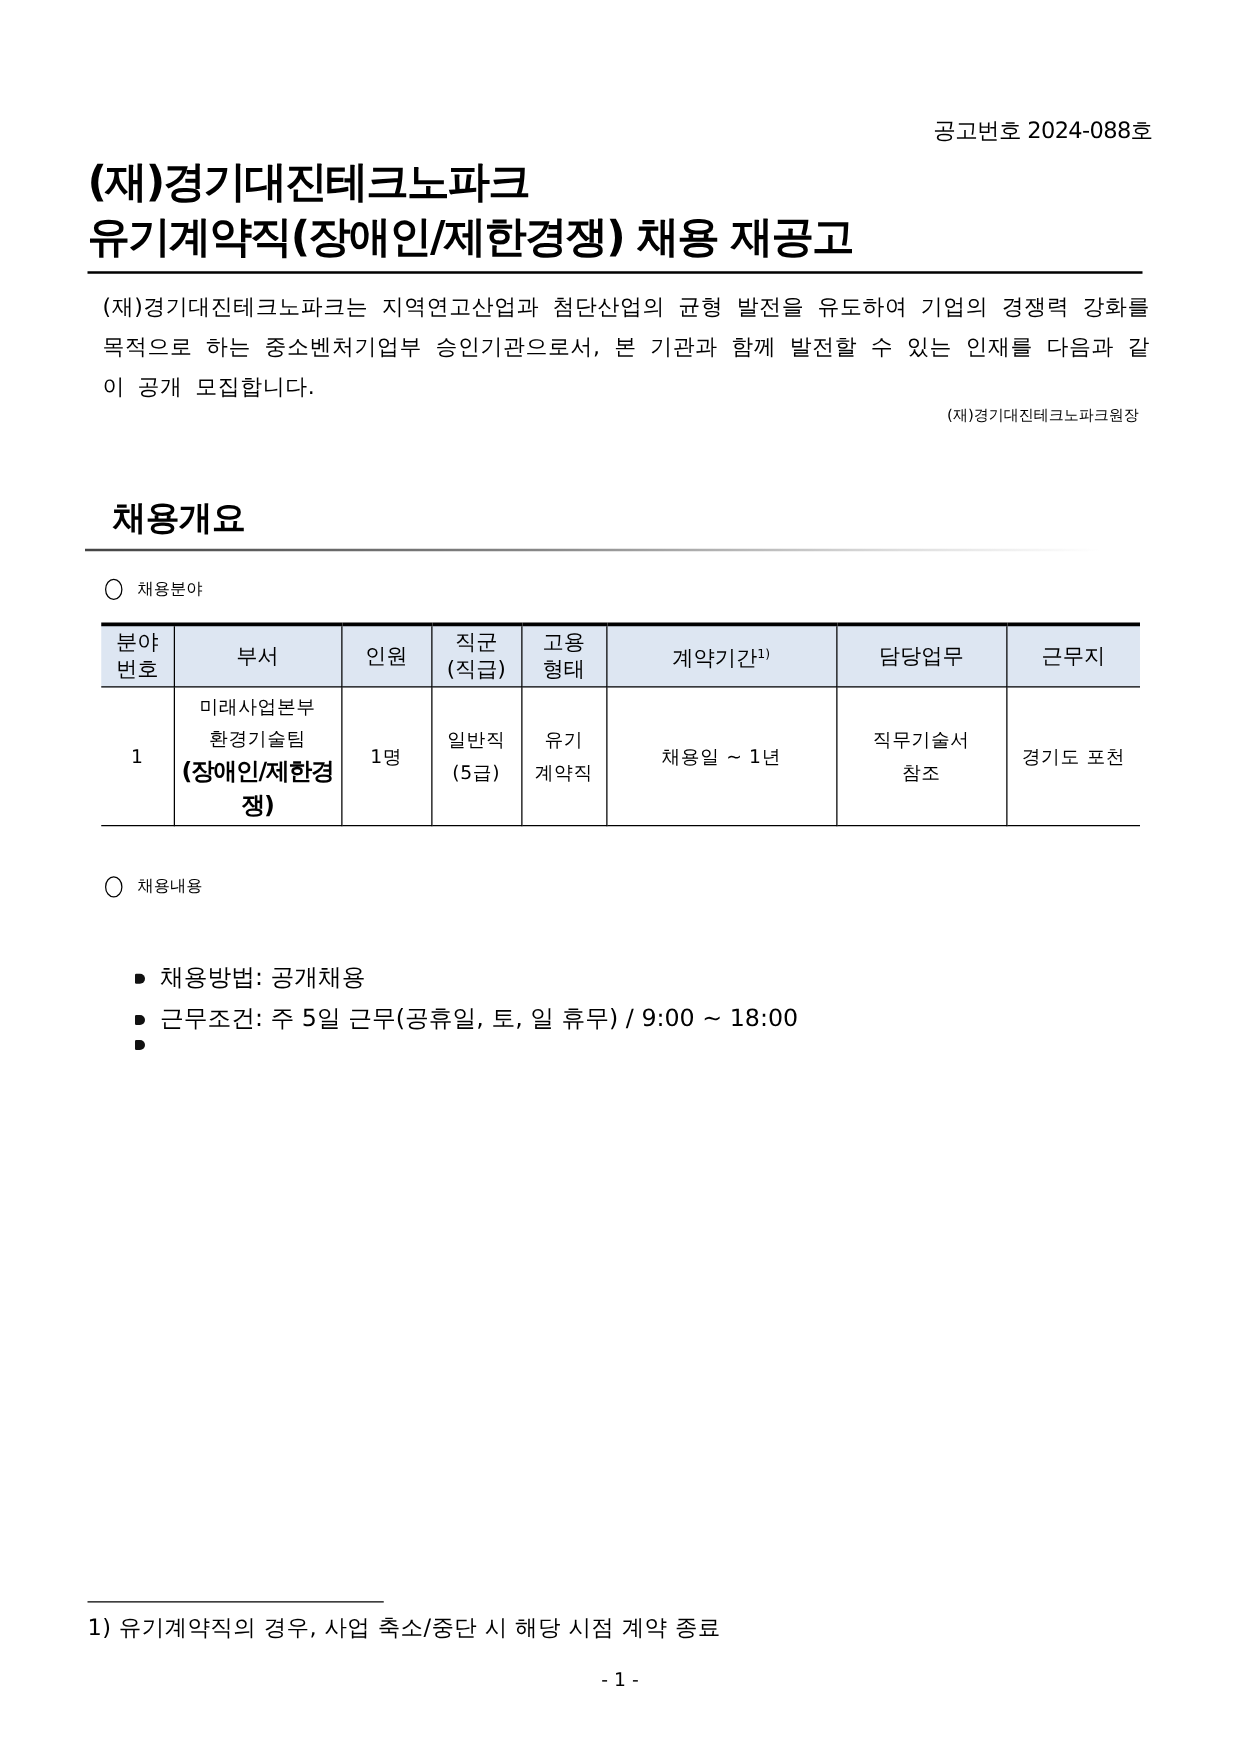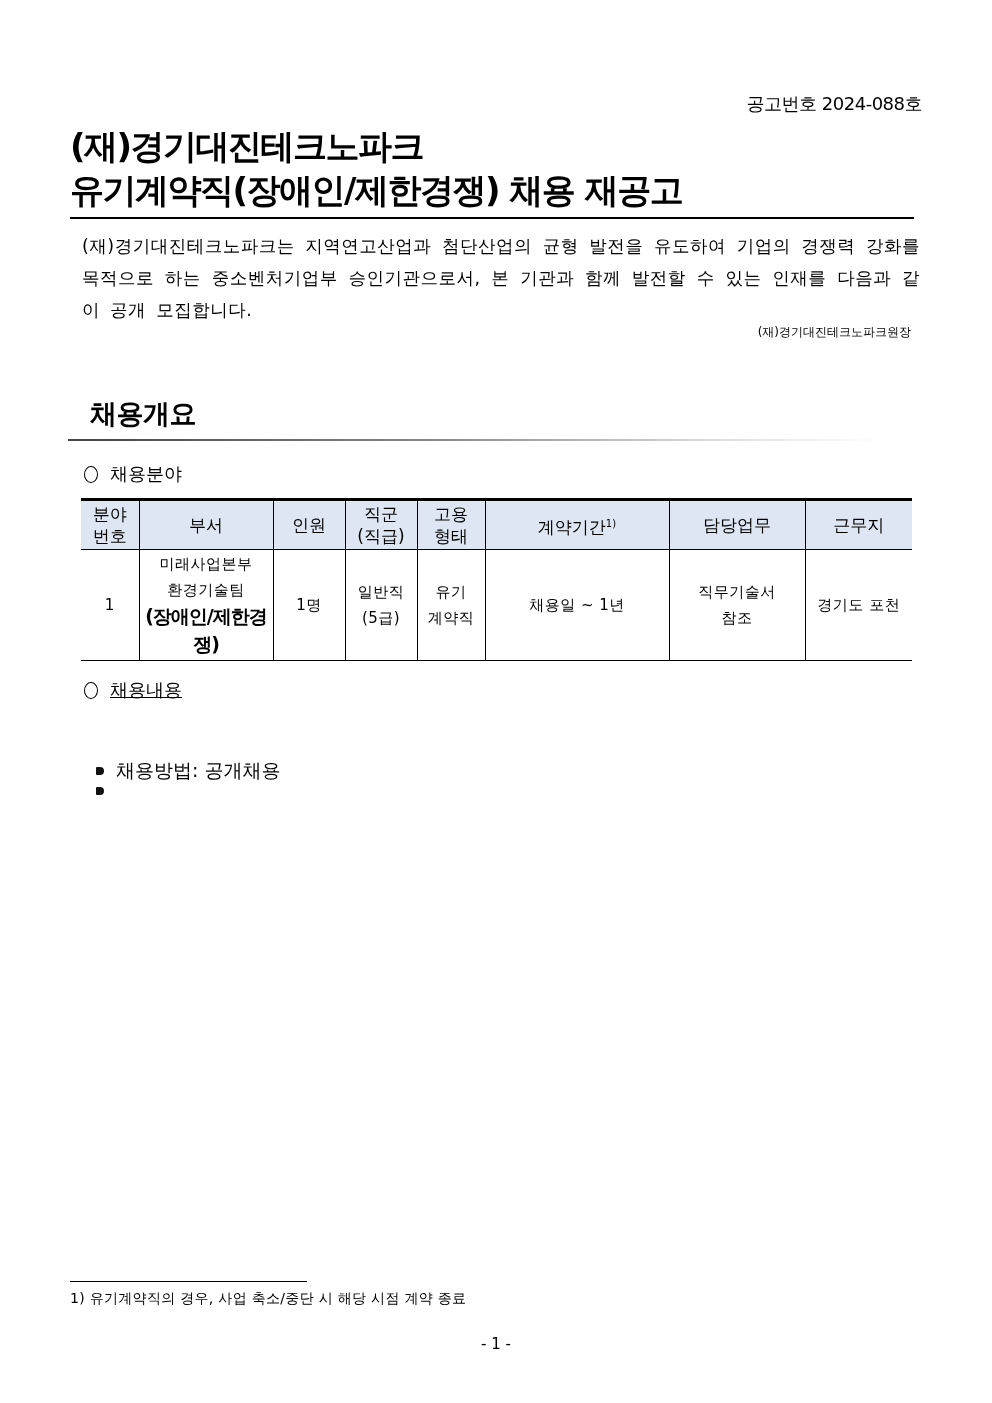--- a/index.html
+++ b/index.html
@@ -29,28 +29,28 @@
       position: absolute; right: 81px; top: 324px; font-size: 12px;
     }
     .section-title {
       position: absolute; left: 90px; top: 396px; font-size: 27px; font-weight: bold; letter-spacing: -0.5px; text-align: right;
     }
     .section-rule {
       position: absolute; left: 68px; top: 439px; width: 812px; height: 2px;
       background: linear-gradient(to right, #444 0%, #888 45%, #ddd 80%, #fff 100%);
     }
     .sub-heading {
-      position: absolute; left: 84px; font-size: 18px; display: flex; align-items: center;
+      position: absolute; left: 84px; font-size: 13px; display: flex; align-items: center;
     }
     .sub-heading .circle {
       display: inline-block; width: 14px; height: 17px; border: 1.6px solid #000;
       border-radius: 50%; margin-right: 12px; box-sizing: border-box;
     }
     .sub-heading.s1 { top: 462px; }
-    .sub-heading.s2 { top: 678px; text-decoration: underline; }
+    .sub-heading.s2 { top: 700px; }
 
     table.recruit {
       position: absolute; left: 81px; top: 498px; width: 831px;
       border-collapse: collapse; table-layout: fixed;
     }
     table.recruit th, table.recruit td {
       border-left: 1px solid #000; border-right: 1px solid #000;
       text-align: center; vertical-align: middle; padding: 0;
     }
     table.recruit tr > :first-child { border-left: none; }
@@ -60,33 +60,33 @@
       height: 48px; border-top: 3px solid #000; border-bottom: 1px solid #000;
     }
     table.recruit tbody td {
       font-size: 15px; line-height: 26px; height: 110px; border-bottom: 1px solid #000;
       letter-spacing: 0.5px;
     }
     table.recruit sup { font-size: 10px; vertical-align: 6px; }
     .bold-small { font-weight: bold; font-size: 19px; letter-spacing: -1px; }
 
     .bullets {
-      position: absolute; left: 92px; top: 750px; list-style: none; margin: 4px; padding: 0;
+      position: absolute; left: 92px; top: 750px; list-style: none; margin: 16px; padding: 0;
       font-size: 19px; line-height: 33px;
     }
     .bullets li { display: flex; align-items: center; }
     .bullets .bullet {
       display: inline-block; width: 8px; height: 8px; margin-right: 12px;
       background: #111; border-radius: 1px 4px 4px 1px;
     }
     .fn-rule {
       position: absolute; left: 70px; top: 1281px; width: 237px; border-top: 1px solid #000;
     }
     .footnote {
-      position: absolute; left: 70px; top: 1290px; font-size: 14px; letter-spacing: 0.3px;
+      position: absolute; left: 70px; top: 1290px; font-size: 18px; letter-spacing: 0.3px;
     }
     .page-no {
       position: absolute; left: 0; width: 992px; top: 1335px; text-align: center; font-size: 15px;
     }
   </style>
 </head>
 <body>
 
 <div class="notice-no">공고번호 2024-088호</div>
 <div class="title l1">(재)경기대진테크노파크</div>
@@ -150,18 +150,22 @@
   <span>채용내용</span>
 </div>
 
 <ul class="bullets">
   <li>
       <span class="bullet"></span>
       <span>채용방법: 공개채용</span>
     </li>
   <li>
       <span class="bullet"></span>
+      <span>근무조건: 주 5일 근무(공휴일, 토, 일 휴무) / 9:00 ~ 18:00</span>
+    </li>
+  <li>
+      <span class="bullet"></span>
     </li>
 </ul>
 
 <div class="fn-rule"></div>
 <div class="footnote">1) 유기계약직의 경우, 사업 축소/중단 시 해당 시점 계약 종료</div>
 <div class="page-no">- 1 -</div>
 
 </body></html>

